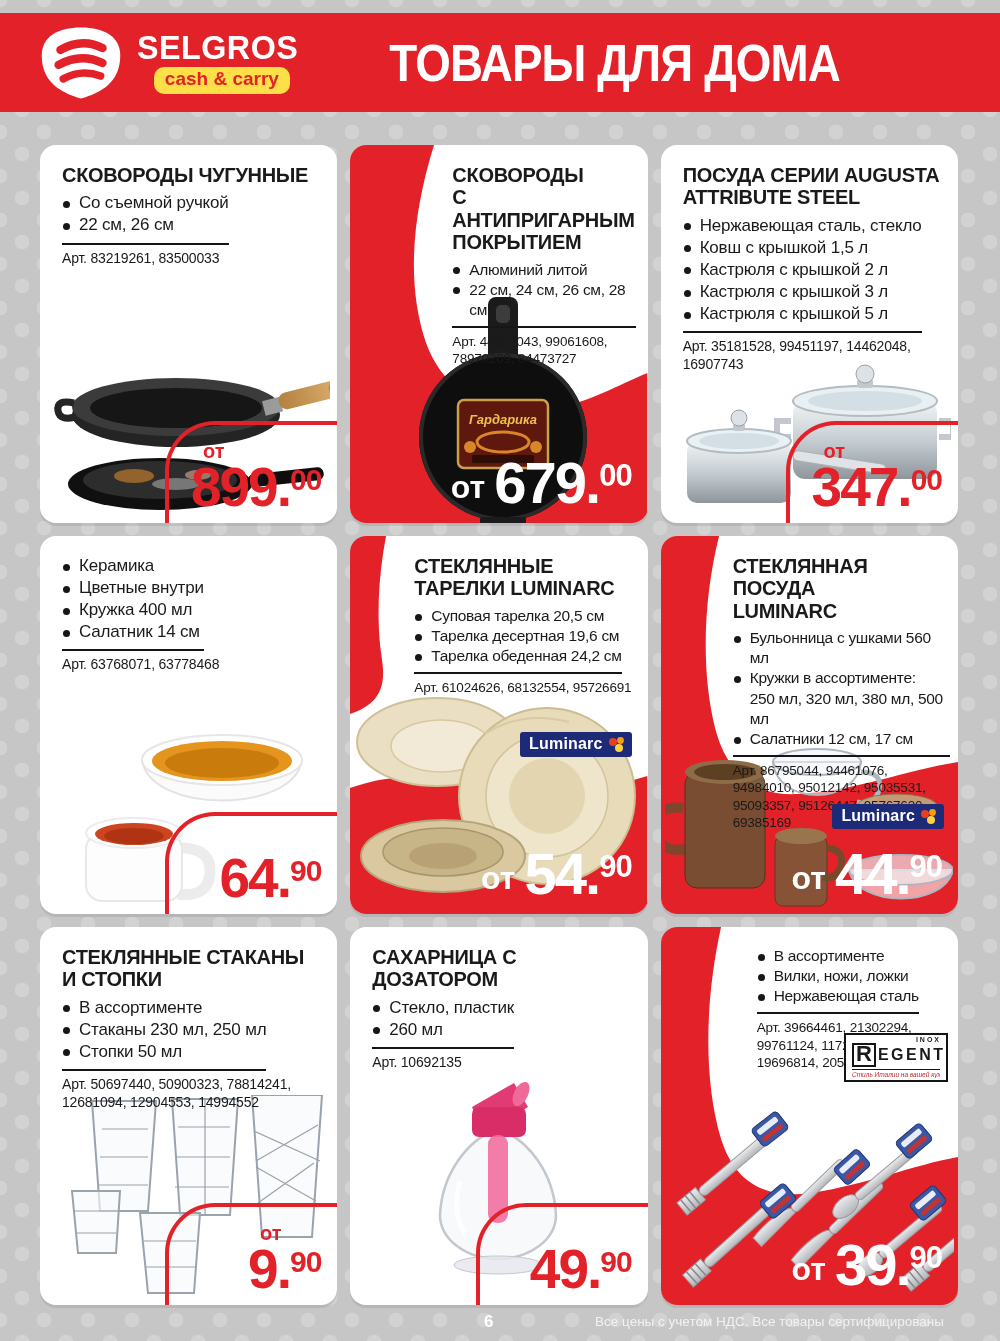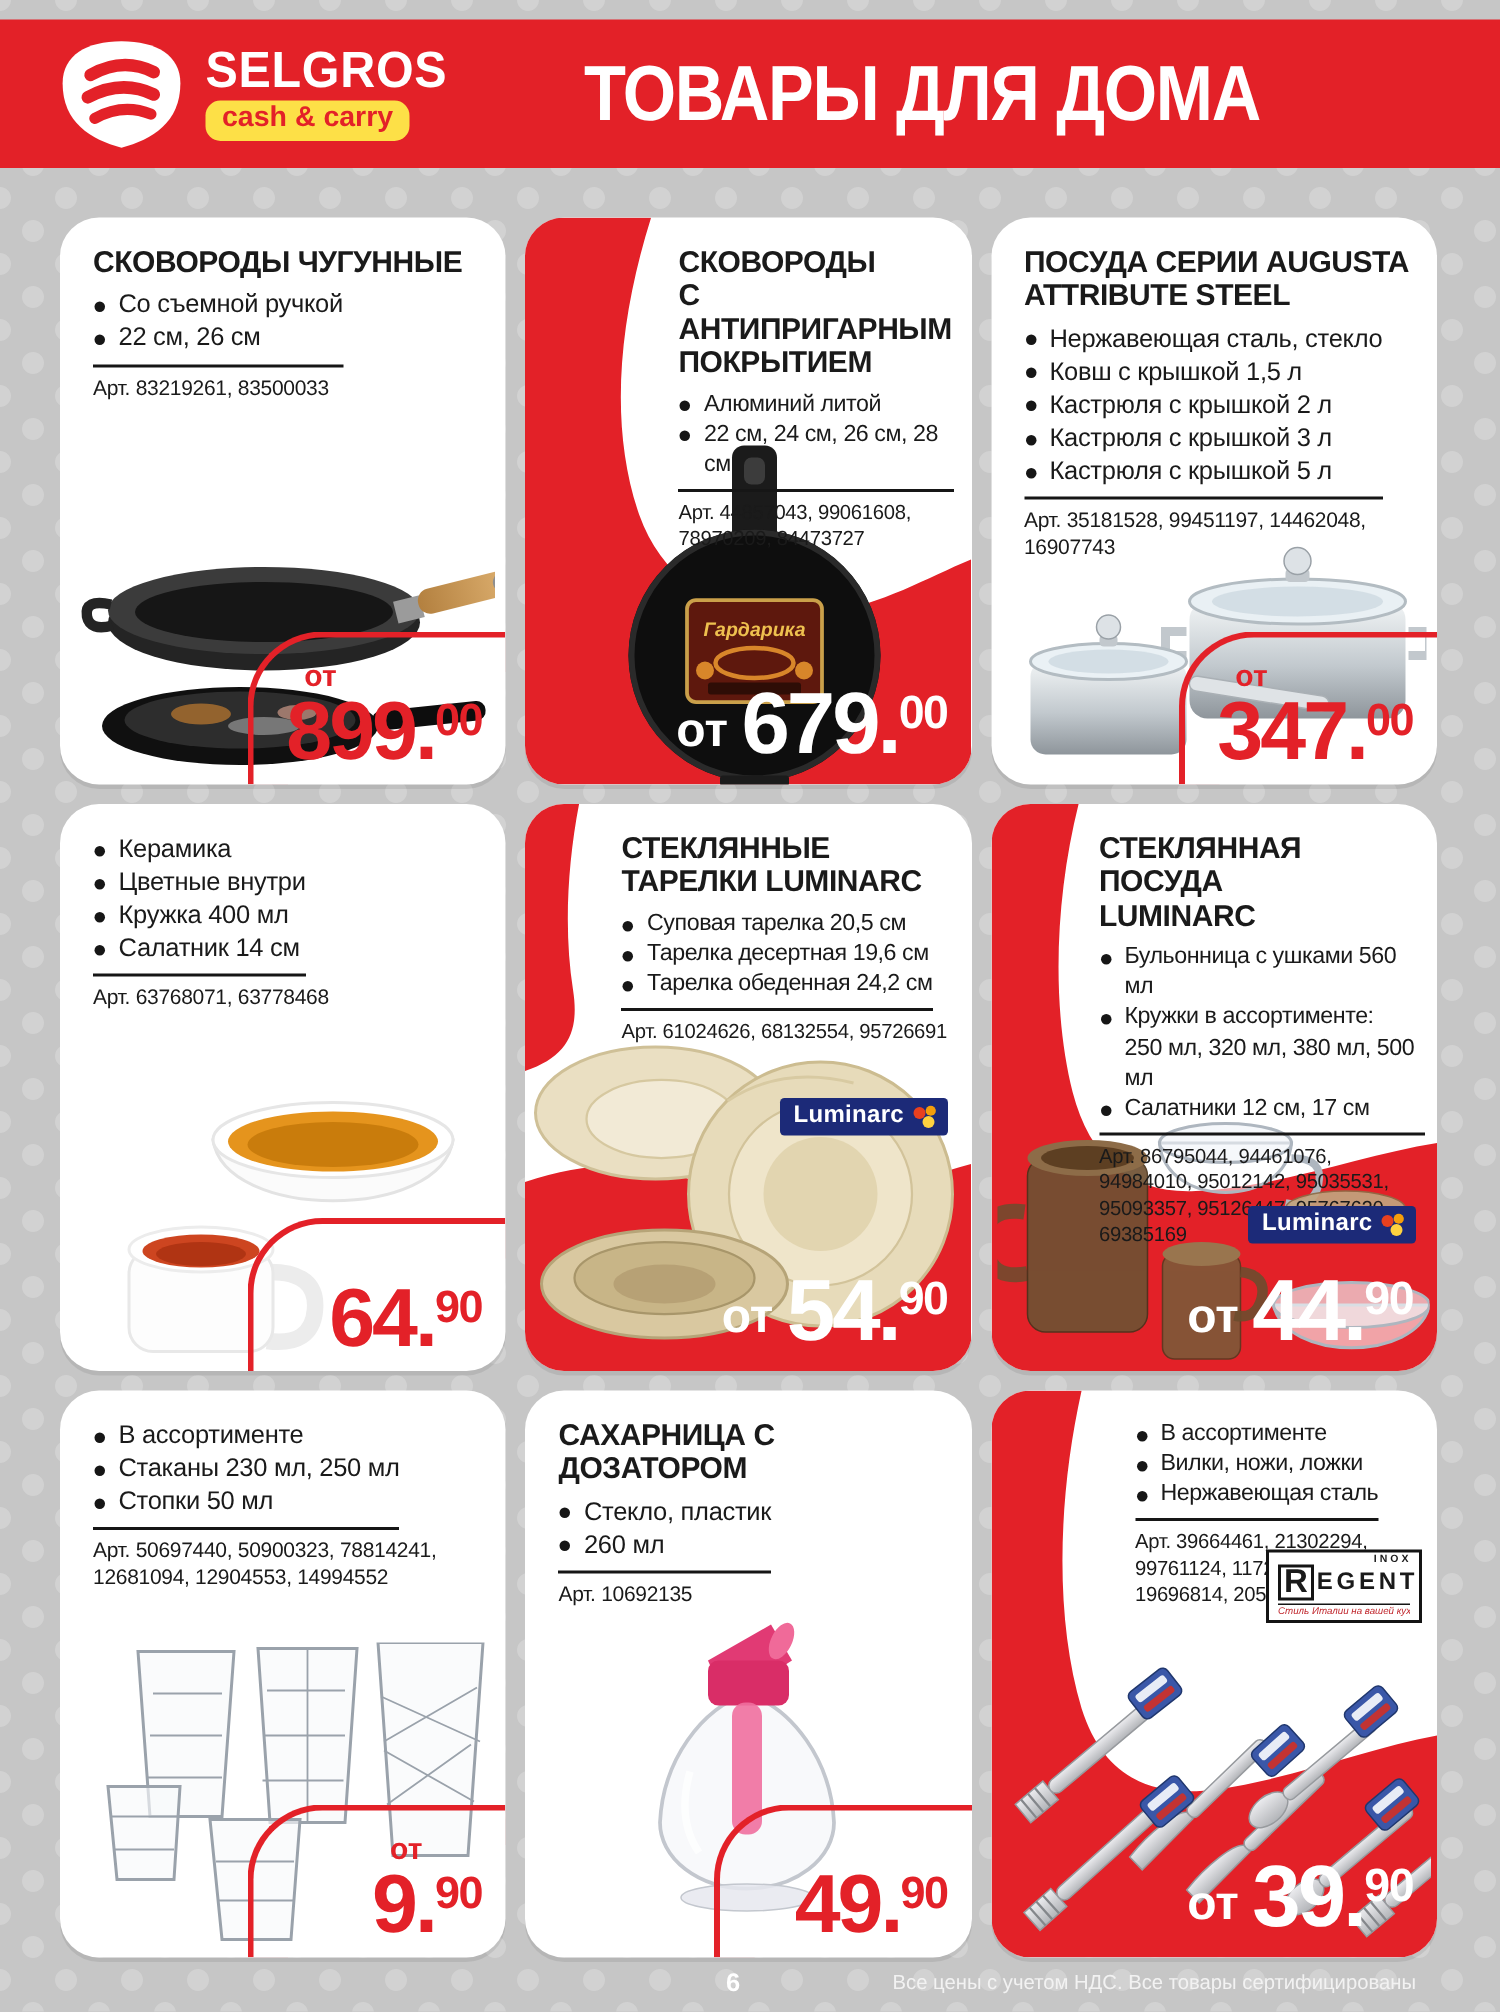--- a/index.html
+++ b/index.html
@@ -10,28 +10,28 @@
     font-family:"Liberation Sans",sans-serif;color:var(--ink);
     background-color:#c6c6c6;
     background-image:
       radial-gradient(circle,#d2d2d2 7px,rgba(0,0,0,0) 7.6px),
       radial-gradient(circle,#d2d2d2 7px,rgba(0,0,0,0) 7.6px);
     background-size:44px 44px;background-position:0 0,22px 22px;
   }
   
   .header{margin-top:13px;height:99px;background:var(--red);display:flex;align-items:center;padding:0 38px}
   .logo{display:flex;align-items:center;gap:13px}
-  .brandtxt{display:flex;flex-direction:column;align-items:flex-start;gap:4px}
+  .brandtxt{display:flex;flex-direction:column;align-items:center;gap:4px}
   .brandname{color:#fff;font-size:34px;font-weight:800;letter-spacing:.5px;line-height:.95;transform:scaleX(.95);transform-origin:left}
   .cashcarry{background:#fde047;color:var(--red);font-weight:800;font-size:19px;padding:1px 11px 3px;border-radius:10px;line-height:1.2}
   .pagetitle{flex:1;text-align:center;color:#fff;font-size:52px;font-weight:700;letter-spacing:-1px;transform:scaleX(.88);margin-right:40px;white-space:nowrap}
   
   .grid{position:absolute;top:145px;left:40px;right:42px;display:grid;
         grid-template-columns:repeat(3,1fr);grid-template-rows:repeat(3,378px);gap:13px}
-  .card{position:relative;background:#fff;border-radius:26px;overflow:hidden;box-shadow:0 3px 0 rgba(0,0,0,.08)}
+  .card{position:relative;background:#fff;border-radius:16px;overflow:hidden;box-shadow:0 3px 0 rgba(0,0,0,.08)}
   .swoosh{position:absolute;inset:0;width:100%;height:100%;z-index:0}
   .ptext{position:relative;z-index:2;padding:19px 12px 0 22px}
   .ptitle{font-size:20px;line-height:1.12;font-weight:700;white-space:pre-line;letter-spacing:-.3px;margin-bottom:6px}
   .bullets{list-style:none;display:table;border-bottom:2px solid #161616;padding-bottom:6px;margin-bottom:5px}
   .bullets li{position:relative;padding-left:17px;font-size:17px;line-height:1.3;white-space:pre-line;letter-spacing:-.2px}
   .bullets li::before{content:"";position:absolute;left:1px;top:.5em;width:7px;height:7px;border-radius:50%;background:#161616}
   .art{font-size:14px;line-height:1.28;letter-spacing:-.2px}
   .cb .bullets li{font-size:15.5px;letter-spacing:-.3px}
   .cb .art{font-size:13.5px}
   .fig{position:absolute;z-index:1}
@@ -317,20 +317,22 @@
         <ellipse cx="0" cy="0" rx="52" ry="15" fill="rgba(240,244,248,.65)" stroke="#aeb6bf" stroke-width="2"></ellipse>
       </g>
     </svg>
     <div class="price pb">
       <span class="prefix">от</span><span class="whole">44.</span><span class="cents">90</span>
     </div>
   </article>
 
   <article class="card">
     <div class="ptext">
+      <h2 class="ptitle">СТЕКЛЯННЫЕ СТАКАНЫ
+И СТОПКИ</h2>
       <ul class="bullets">
         <li>В ассортименте</li>
         <li>Стаканы 230 мл, 250 мл</li>
         <li>Стопки 50 мл</li>
       </ul>
       <div class="art">Арт. 50697440, 50900323, 78814241, 12681094, 12904553, 14994552</div>
     </div>
     <svg class="fig" style="left:8px;top:168px" width="282" height="206" viewBox="0 0 282 206">
       <g fill="rgba(248,249,251,.65)" stroke="#9aa2ab" stroke-width="2">
         <path d="M44,6 L108,6 L100,116 L52,116 Z"></path>

